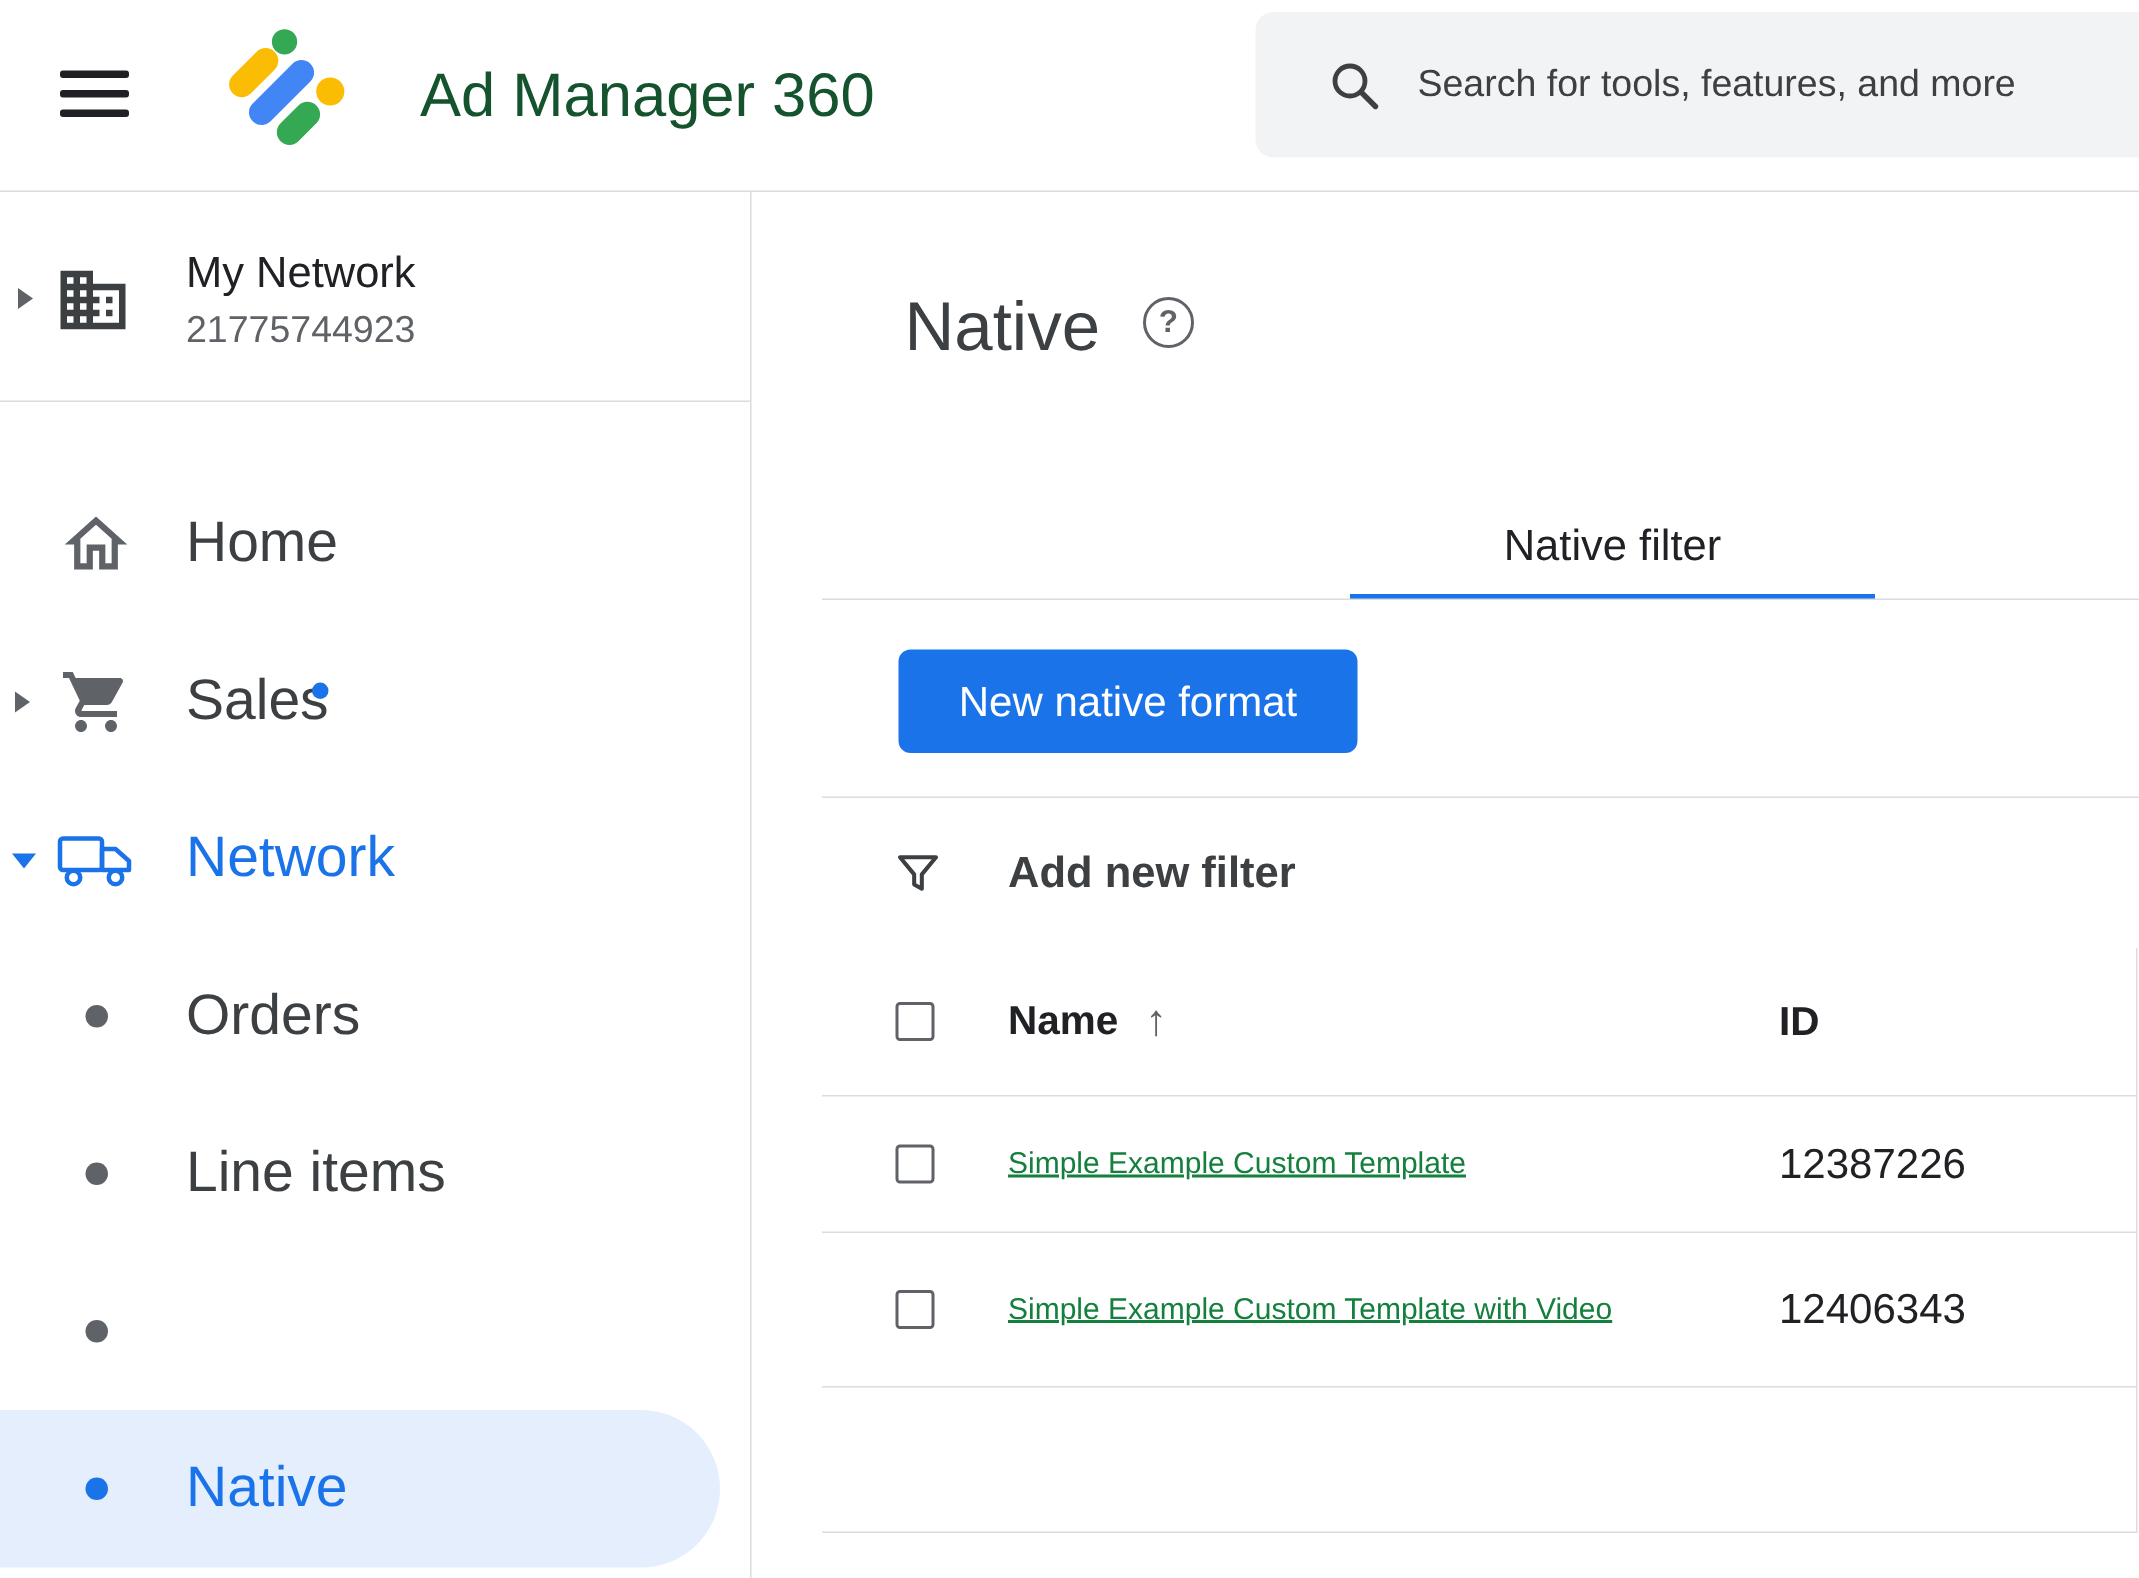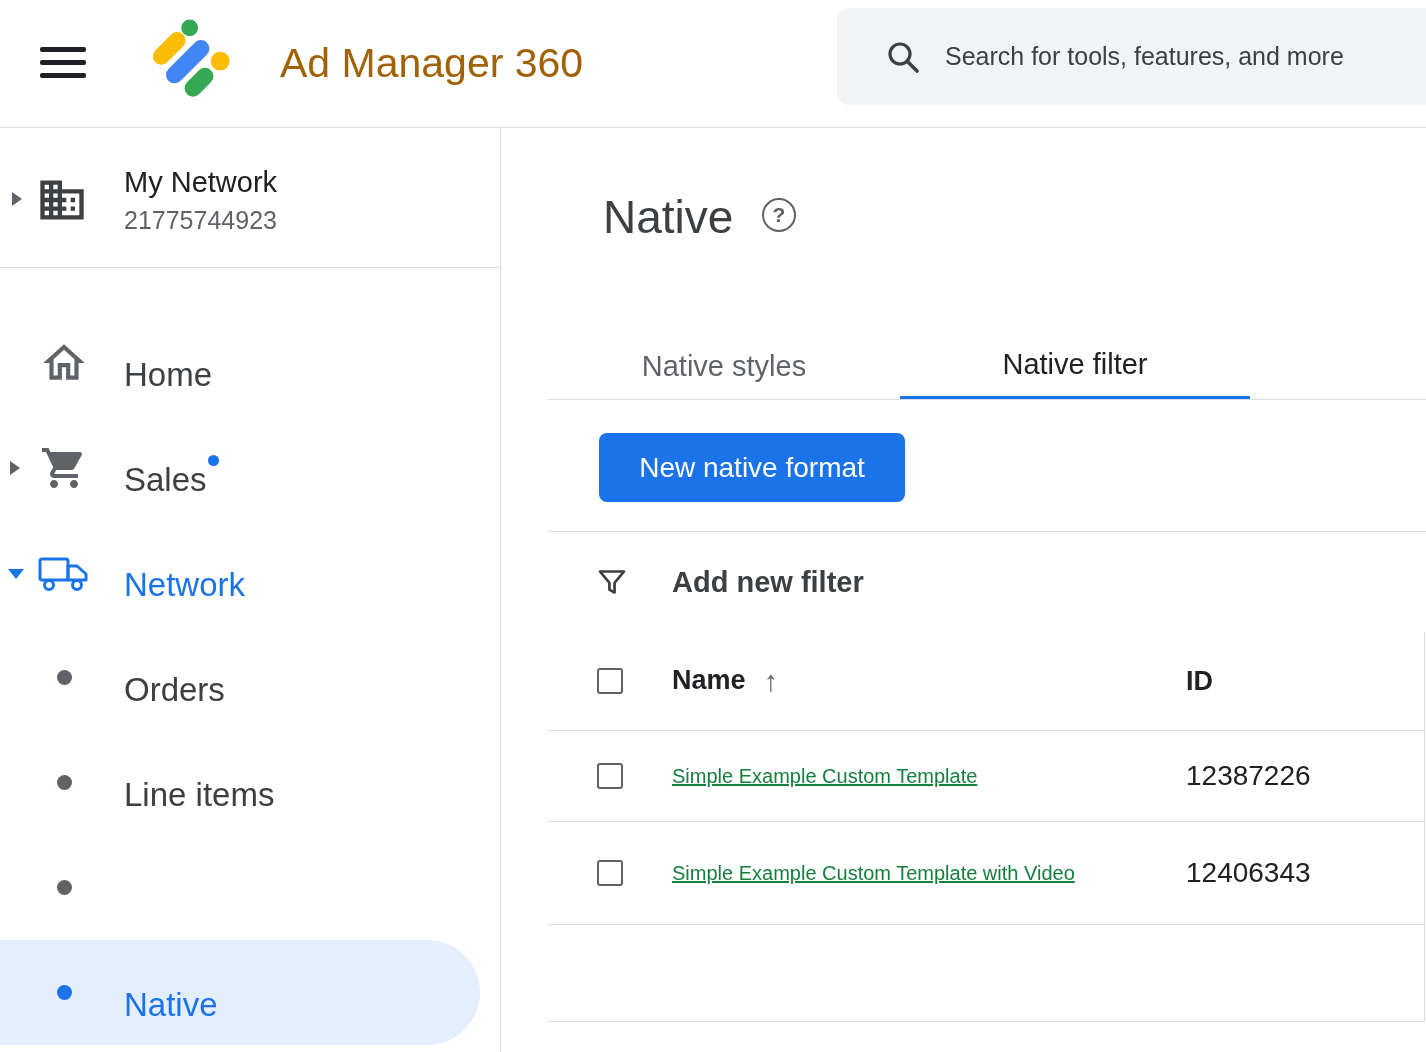--- a/index.html
+++ b/index.html
@@ -20,21 +20,21 @@
     background: #fff; border-bottom: 1px solid #dadce0;
   }
   .hamburger {
     position: absolute; left: 40px; top: 47px; width: 46px; height: 31px;
     display: flex; flex-direction: column; justify-content: space-between; cursor: pointer;
   }
   .hamburger span { display: block; height: 5px; background: #202124; border-radius: 2px; }
   .logo { position: absolute; left: 148px; top: 18px; width: 90px; height: 90px; }
   .app-title {
     position: absolute; left: 280px; top: 0; height: 127px; line-height: 127px;
-    font-size: 41px; color: #a16207; white-space: nowrap;
+    font-size: 41px; color: #14532d; white-space: nowrap;
   }
   .searchbar {
     position: absolute; left: 837px; top: 8px; height: 97px; width: 610px;
     background: #f1f3f4; border-radius: 12px; display: flex; align-items: center; cursor: text;
   }
   .search-icon { margin-left: 48px; flex: none; }
   .search-text { margin-left: 24px; font-size: 25px; color: #3c4043; white-space: nowrap; }
 
   
   .sidebar {
@@ -67,22 +67,22 @@
     position: absolute; left: 0; top: 0; bottom: 0; right: 20px;
     background: #e4eefd; border-radius: 0 60px 60px 0;
   }
   .expander { position: absolute; left: 10px; top: 46px; }
   .expander.dn { left: 8px; top: 49px; }
   .icon-slot { position: absolute; left: 36px; top: 0; width: 56px; height: 105px;
     display: flex; align-items: center; justify-content: center; }
   .bullet { position: absolute; left: 57px; top: 45px; width: 15px; height: 15px;
     border-radius: 50%; background: #5f6368; }
   .bullet.blue { background: #1a73e8; }
-  .nav-label { position: absolute; left: 124px; top: 12px; height: 105px; line-height: 105px;
-    font-size: 33px; color: #3c4043; white-space: nowrap; }
+  .nav-label { position: absolute; left: 124px; top: 0; height: 105px; line-height: 105px;
+    font-size: 38px; color: #3c4043; white-space: nowrap; }
   .nav-label.blue { color: #1a73e8; }
   .sales-dot { position: absolute; left: 208px; top: 40px; width: 11px; height: 11px;
     border-radius: 50%; background: #1a73e8; }
 
   
   .main { position: absolute; top: 128px; left: 548px; right: 0; bottom: 0; background: #fff; }
   .page-title { position: absolute; left: 55px; top: 62px; font-size: 46px; color: #3c4043; }
   .help {
     position: absolute; left: 214px; top: 70px; width: 34px; height: 34px;
     border: 2.5px solid #5f6368; border-radius: 50%; color: #5f6368;
@@ -231,23 +231,20 @@
   </div>
 </div>
 
 <div class="main">
 
   <div class="page-title">Native</div>
   <div class="help">
     <span>?</span>
   </div>
 
-  <div class="tab inactive">
-    <span>Native styles</span>
-  </div>
   <div class="tab active">
     <span>Native filter</span>
   </div>
   <div class="tabs-line"></div>
 
   <button class="new-btn">New native format</button>
 
   <div class="div-line d1"></div>
 
   <div class="filter-row">

